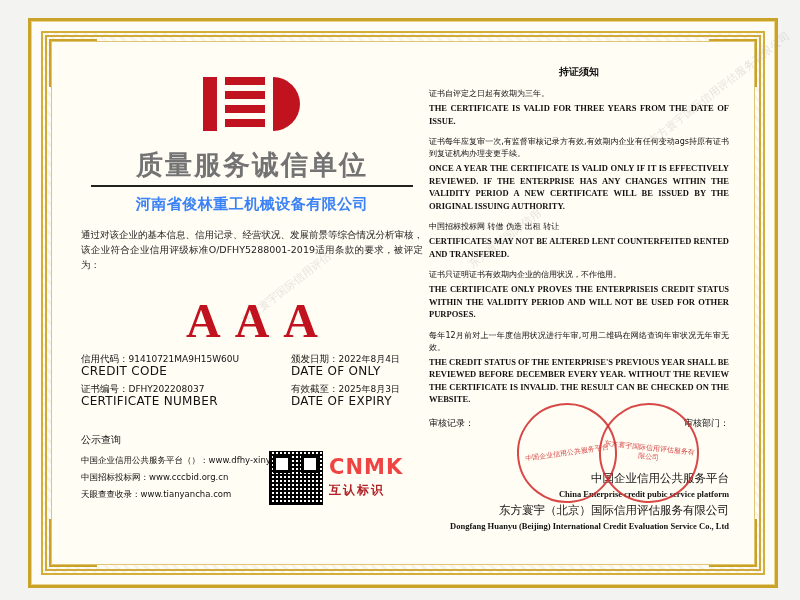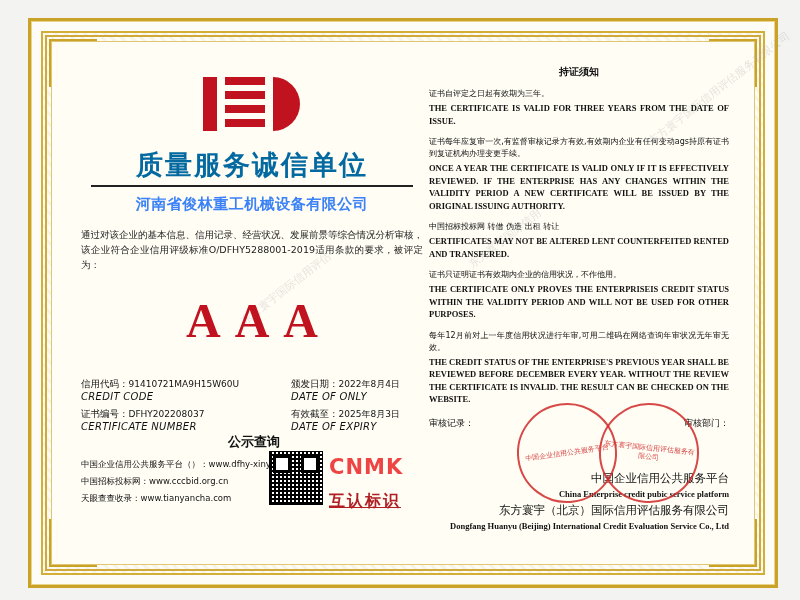--- a/index.html
+++ b/index.html
@@ -45,21 +45,21 @@
   .left{
     position:absolute;left:0;top:0;width:350px;height:100%;
   }
   .logo{
     position:absolute;left:118px;top:6px;width:112px;height:66px;
   }
   .title-cn{
     position:absolute;left:0;top:82px;width:350px;
     text-align:center;
     font-family:"DejaVu Sans", sans-serif;
-    font-size:27px;font-weight:bold;color:#0369a1;letter-spacing:2px;
+    font-size:27px;font-weight:bold;color:#737373;letter-spacing:2px;
   }
   .title-rule{
     position:absolute;left:14px;top:120px;width:322px;height:2px;background:#222;
   }
   .company{
     position:absolute;left:0;top:130px;width:350px;text-align:center;
     font-family:"DejaVu Sans", sans-serif;
     font-size:15px;font-weight:bold;color:#3b82f6;letter-spacing:0.5px;
   }
   .blurb{
@@ -67,36 +67,36 @@
     font-family:"DejaVu Sans", sans-serif;
     font-size:9.5px;color:#1b1b1b;line-height:15px;text-align:justify;
   }
   .grade{
     position:absolute;left:0;top:228px;width:350px;text-align:center;
     font-family:"Liberation Serif", serif;
     font-size:48px;font-weight:bold;color:#c1121f;letter-spacing:14px;
     text-indent:14px;
   }
   .fields{
-    position:absolute;left:4px;top:312px;width:346px;
+    position:absolute;left:4px;top:287px;width:346px;
     font-family:"DejaVu Sans", sans-serif;font-size:9px;color:#111;
   }
   .fld-row{position:relative;height:30px;}
   .fld{position:absolute;}
   .fld .cn{font-size:9.5px;display:block;line-height:13px;}
-  .fld .en{font-size:10px;display:block;line-height:11px;letter-spacing:0.3px;font-style:italic;}
+  .fld .en{font-size:12px;display:block;line-height:11px;letter-spacing:0.3px;}
   .fld .val{font-size:9px;}
   .col-a{left:0;width:180px;}
   .col-b{left:192px;width:160px;margin-left:18px;}
 
   .pub{
     position:absolute;left:4px;top:368px;width:346px;
     font-family:"DejaVu Sans", sans-serif;font-size:9px;color:#111;
   }
-  .pub-head{font-size:13px;font-weight:bold;margin-bottom:5px;text-align:center;}
+  .pub-head{font-size:10px;font-weight:normal;margin-bottom:5px;}
   .pub-line{line-height:17px;font-size:8.5px;}
   .qr{
     position:absolute;left:188px;top:18px;width:52px;height:52px;
     background:
       linear-gradient(90deg,#000 0 2px,transparent 2px 4px),
       linear-gradient(0deg,#000 0 2px,transparent 2px 4px);
     background-size:4px 4px,4px 4px;
     background-color:#fff;border:1px solid #000;
   }
   .qr:before{
@@ -105,21 +105,21 @@
   }
   .qr:after{
     content:"";position:absolute;right:3px;top:3px;width:12px;height:12px;
     border:3px solid #000;background:#fff;
   }
   .cnmk{
     position:absolute;left:248px;top:22px;
     font-family:"DejaVu Sans", sans-serif;
   }
   .cnmk .big{font-size:21px;font-weight:bold;color:#ef4444;letter-spacing:1px;}
-  .cnmk .sub{font-size:16px;font-weight:bold;color:#b01f24;letter-spacing:2px;margin-top:12px;text-decoration:underline;}
+  .cnmk .sub{font-size:12px;font-weight:bold;color:#b01f24;letter-spacing:2px;margin-top:3px;}
 
   
   .right{
     position:absolute;right:0;top:0;width:300px;height:100%;
   }
   .notes-head{
     text-align:center;font-family:"DejaVu Sans", sans-serif;
     font-size:10px;color:#111;line-height:14px;font-weight:bold;
   }
   .notes-head .en{font-family:"Liberation Serif",serif;font-size:10px;font-weight:bold;letter-spacing:1px;}

